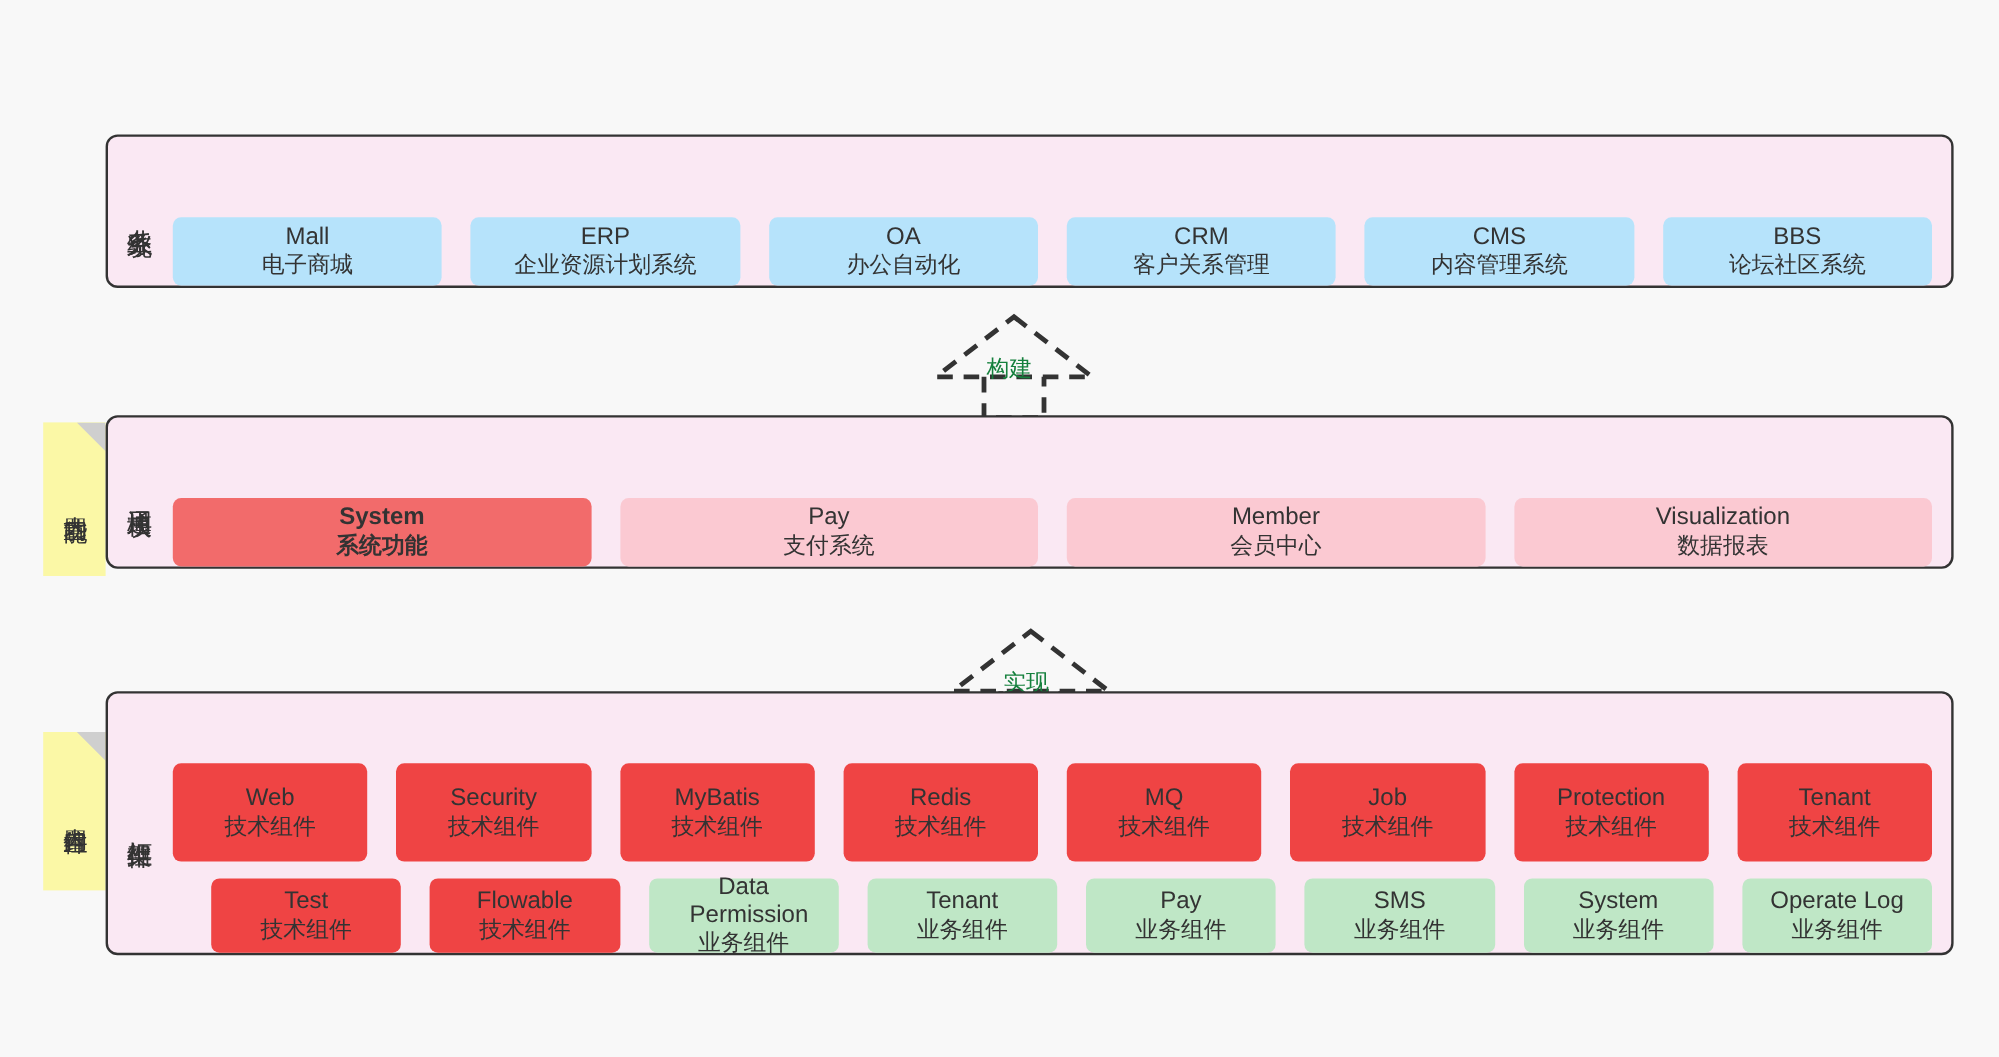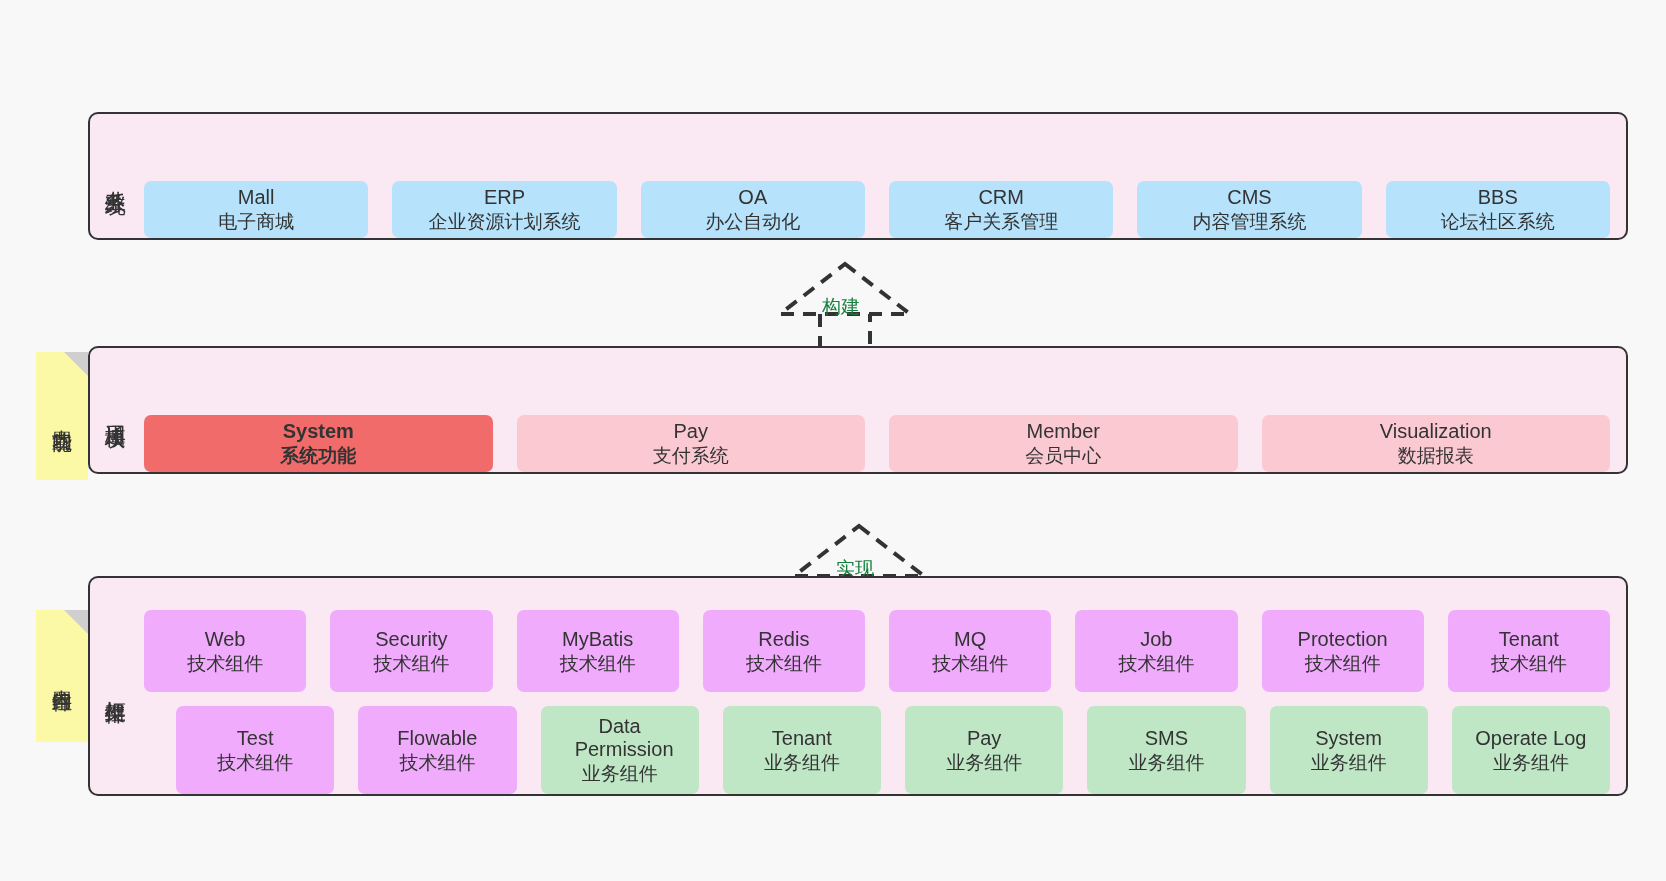--- a/index.html
+++ b/index.html
@@ -81,21 +81,21 @@
     font-size: 20px;
   }
   .node .n-sub {
     font-size: 19px;
   }
   .node.two-line-title .n-title { line-height: 1.18; }
 
   .c-blue        { background: #b6e3fb; }
   .c-red         { background: #f26b6b; font-weight: bold; }
   .c-pink        { background: #fbc9d2; }
-  .c-green       { background: #f0abfc; }
+  .c-green       { background: #ef4444; }
   .c-lightgreen  { background: #bfe7c6; }
 
   
   .sticky {
     position: absolute;
     background: #fbf8a6;
     box-sizing: border-box;
     display: flex;
     align-items: center;
     justify-content: center;
@@ -249,21 +249,21 @@
         <div class="node c-green">
           <span class="n-title">Protection</span>
           <span class="n-sub">技术组件</span>
         </div>
         <div class="node c-green">
           <span class="n-title">Tenant</span>
           <span class="n-sub">技术组件</span>
         </div>
       </div>
 
-      <div class="band-row" style="height:88px;margin-left:32px;">
+      <div class="band-row" style="height:62px;margin-left:32px;">
         <div class="node c-green">
           <span class="n-title">Test</span>
           <span class="n-sub">技术组件</span>
         </div>
         <div class="node c-green">
           <span class="n-title">Flowable</span>
           <span class="n-sub">技术组件</span>
         </div>
         <div class="node c-lightgreen two-line-title">
           <span class="n-title" style="max-width:90px;">Data Permission</span>

